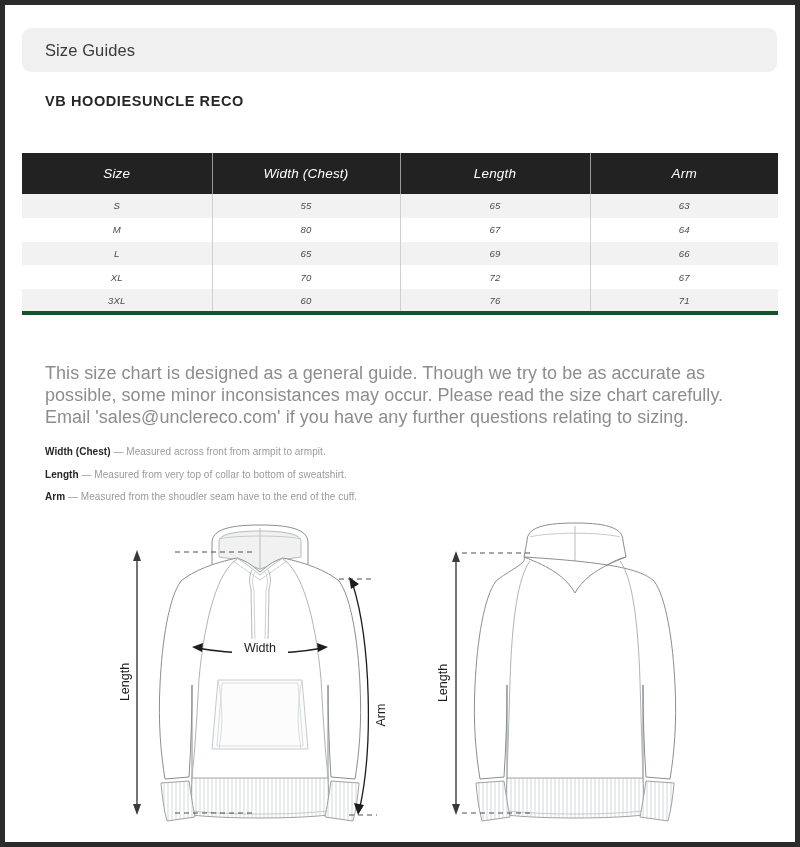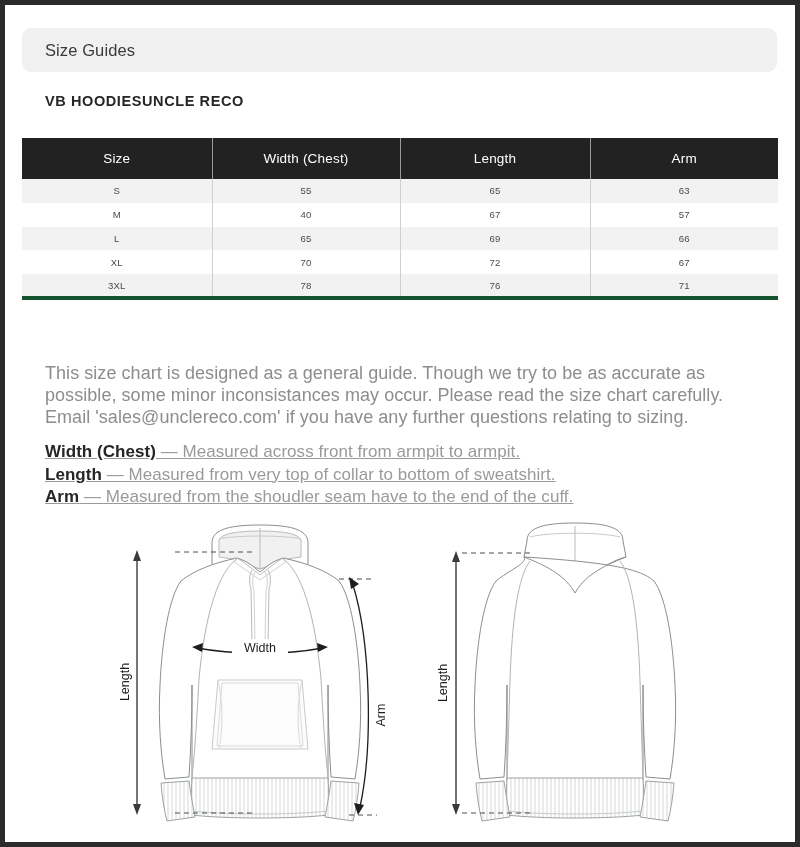--- a/index.html
+++ b/index.html
@@ -56,24 +56,25 @@
     color: #262626;
     letter-spacing: 0.6px;
   }
   .brand-left { padding-left: 23px; }
   .brand-right { padding-right: 13px; }
 
   
   .size-table {
     position: absolute;
     left: 17px;
-    top: 133px;
+    top: 148px;
     width: 756px;
     border-collapse: collapse;
     table-layout: fixed;
+    font-style: italic;
   }
   .size-table th {
     background: #222222;
     color: #ffffff;
     font-size: 13.5px;
     font-weight: normal;
     height: 41px;
     border-right: 1px solid #9a9a9a;
     text-align: center;
     letter-spacing: 0.2px;
@@ -112,25 +113,24 @@
   }
 
   
   .definitions {
     position: absolute;
     left: 40px;
     top: 436px;
     width: 700px;
   }
   .def-line {
-    font-size: 17px;
+    font-size: 10px;
     line-height: 22.6px;
     color: #9a9a9a;
     letter-spacing: 0.05px;
-    text-decoration: underline;
   }
   .def-term {
     font-weight: bold;
     color: #262626;
   }
 
   
   .diagrams {
     position: absolute;
     left: 0;
@@ -186,39 +186,39 @@
     </thead>
     <tbody>
       <tr>
         <td>S</td>
         <td>55</td>
         <td>65</td>
         <td>63</td>
       </tr>
       <tr>
         <td>M</td>
-        <td>40</td>
+        <td>80</td>
         <td>67</td>
-        <td>57</td>
+        <td>64</td>
       </tr>
       <tr>
         <td>L</td>
         <td>65</td>
         <td>69</td>
         <td>66</td>
       </tr>
       <tr>
         <td>XL</td>
         <td>70</td>
         <td>72</td>
         <td>67</td>
       </tr>
       <tr>
         <td>3XL</td>
-        <td>78</td>
+        <td>60</td>
         <td>76</td>
         <td>71</td>
       </tr>
     </tbody>
   </table>
 
   <p class="disclaimer">This size chart is designed as a general guide. Though we try to be as accurate as possible, some minor inconsistances may occur. Please read the size chart carefully. Email 'sales@unclereco.com' if you have any further questions relating to sizing.</p>
 
   <div class="definitions">
     <div class="def-line">

